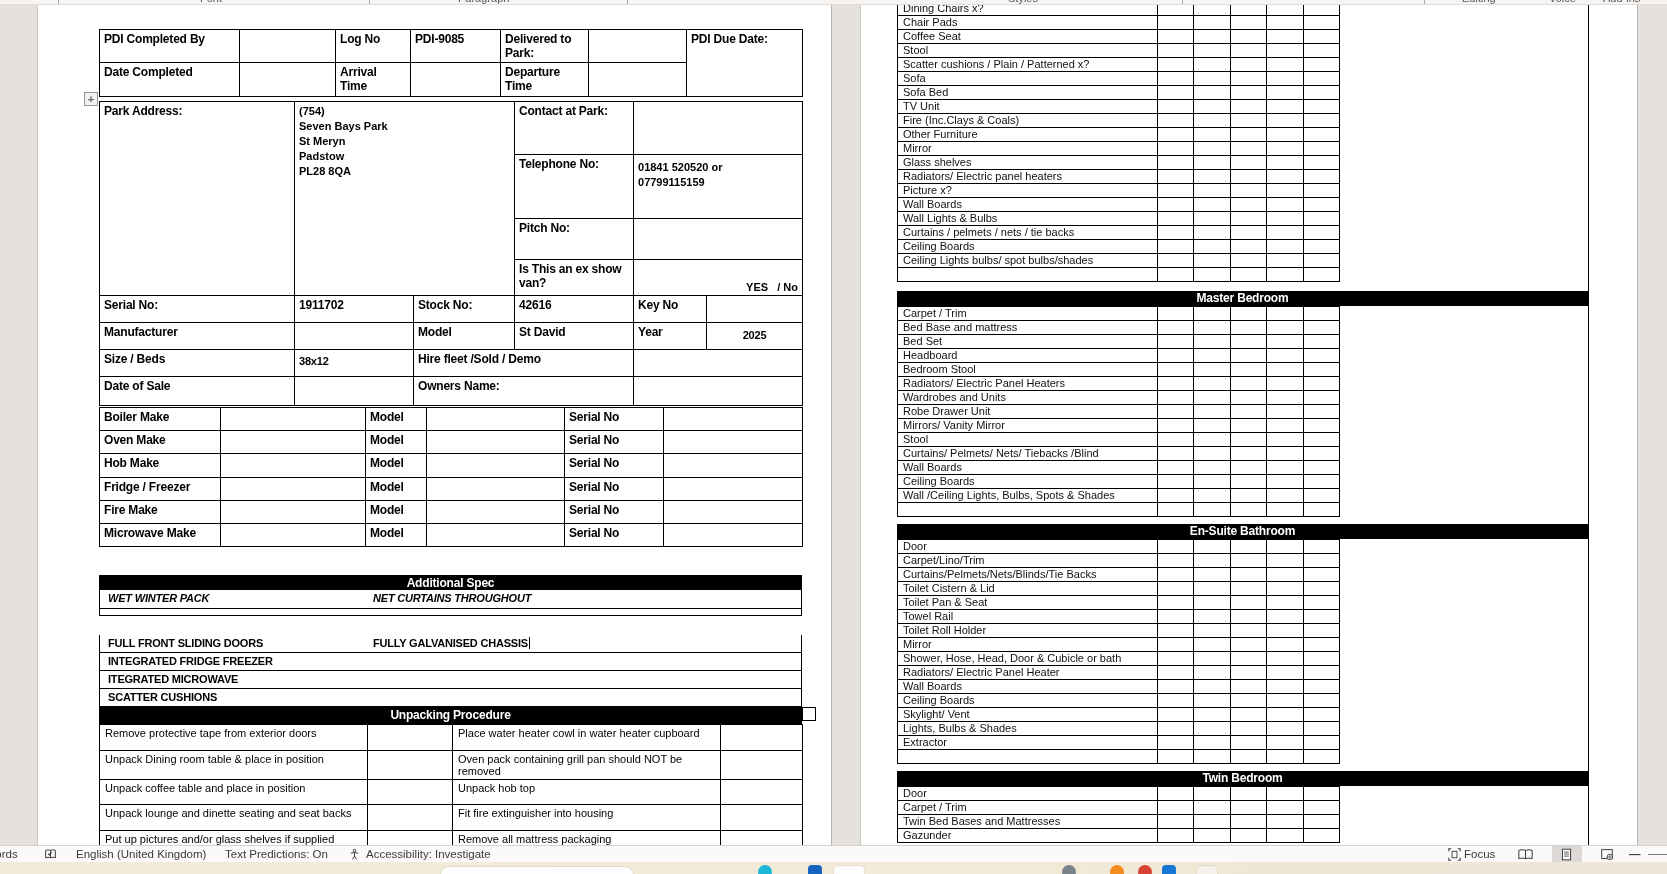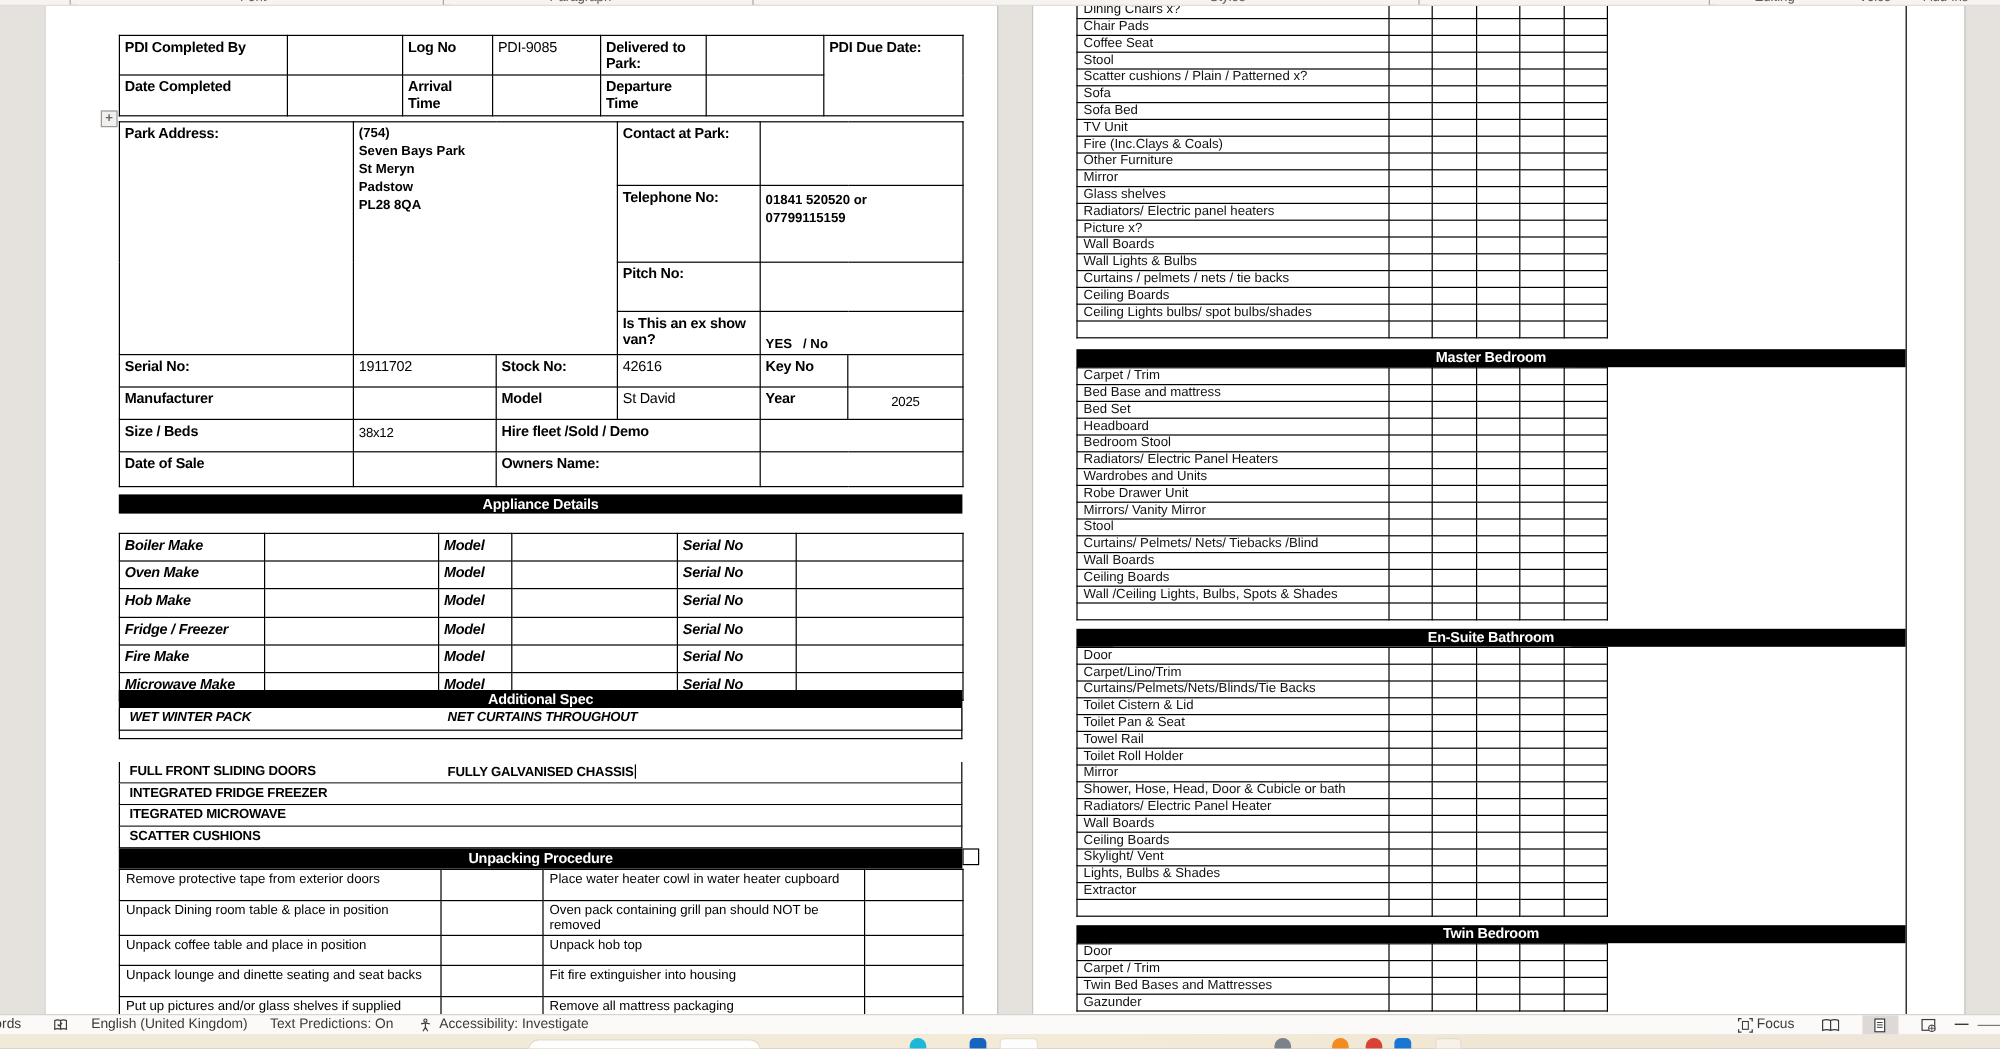--- a/index.html
+++ b/index.html
@@ -23,21 +23,21 @@
   
   #doc-area { position:absolute; left:0; top:5px; width:1667px; height:840px; overflow:hidden; }
   .page { position:absolute; top:0; height:840px; background:#fff; border-left:1px solid #cbc8c4; border-right:1px solid #b9b6b2; }
   #page-left  { left:37px;  width:795px; }
   #page-right { left:860px; width:778px; }
 
   
   table.doc { position:absolute; border-collapse:collapse; table-layout:fixed; background:#fff; }
   table.doc td { border:1px solid #000; vertical-align:top; padding:2px 4px; overflow:hidden; }
   .lbl12 { font-weight:bold; font-size:12px; letter-spacing:-.2px; line-height:14px; }
-  .val12 { font-weight:normal; font-size:12px; letter-spacing:-.2px; line-height:14px; }
+  .val12 { font-weight:bold; font-size:12px; letter-spacing:-.2px; line-height:14px; }
 
   .black-bar {
     position:absolute; background:#000; color:#fff; font-weight:bold; font-size:12px;
     text-align:center; line-height:16px; letter-spacing:-.2px;
   }
   
   .spec-row { position:absolute; left:99px; width:703px; border:1px solid #000; border-top:none; background:#fff; }
   .spec-left  { position:absolute; left:8px;  top:2px; font-weight:bold; font-size:11px; letter-spacing:-.2px; }
   .spec-right { position:absolute; left:273px; top:2px; font-weight:bold; font-size:11px; letter-spacing:-.2px; }
   .caret { display:inline-block; width:1px; height:12px; background:#000; vertical-align:-2px; margin-left:1px; }
@@ -168,21 +168,21 @@
           <div>01841 520520 or</div>
           <div>07799115159</div>
         </td>
       </tr>
       <tr style="height:41px">
         <td class="lbl12">Pitch No:</td>
         <td colspan="2"></td>
       </tr>
       <tr style="height:36px">
         <td class="lbl12">Is This an ex show van?</td>
-        <td colspan="2" style="vertical-align:bottom; text-align:left; font-weight:bold; font-size:11px; white-space:pre;">YES   / No</td>
+        <td colspan="2" style="vertical-align:bottom; text-align:right; font-weight:bold; font-size:11px; white-space:pre;">YES   / No</td>
       </tr>
       <tr style="height:27px">
         <td class="lbl12">Serial No:</td>
         <td class="val12">1911702</td>
         <td class="lbl12">Stock No:</td>
         <td class="val12">42616</td>
         <td class="lbl12">Key No</td>
         <td></td>
       </tr>
       <tr style="height:27px">
@@ -202,21 +202,21 @@
       <tr style="height:29px">
         <td class="lbl12">Date of Sale</td>
         <td></td>
         <td class="lbl12" colspan="2">Owners Name:</td>
         <td colspan="2"></td>
       </tr>
     </tbody>
       </table>
 
     <div class="black-bar" style="left:99px; top:407px; width:703px; height:16px;">Appliance Details</div>
-    <table class="doc" style="left:99px; top:439px; width:703px;font-style:italic;">
+    <table class="doc" style="left:99px; top:402px; width:703px;">
       <colgroup>
           <col style="width:121px">
           <col style="width:145px">
           <col style="width:61px">
           <col style="width:138px">
           <col style="width:99px">
           <col style="width:139px">
         </colgroup>
       <tbody>
 

